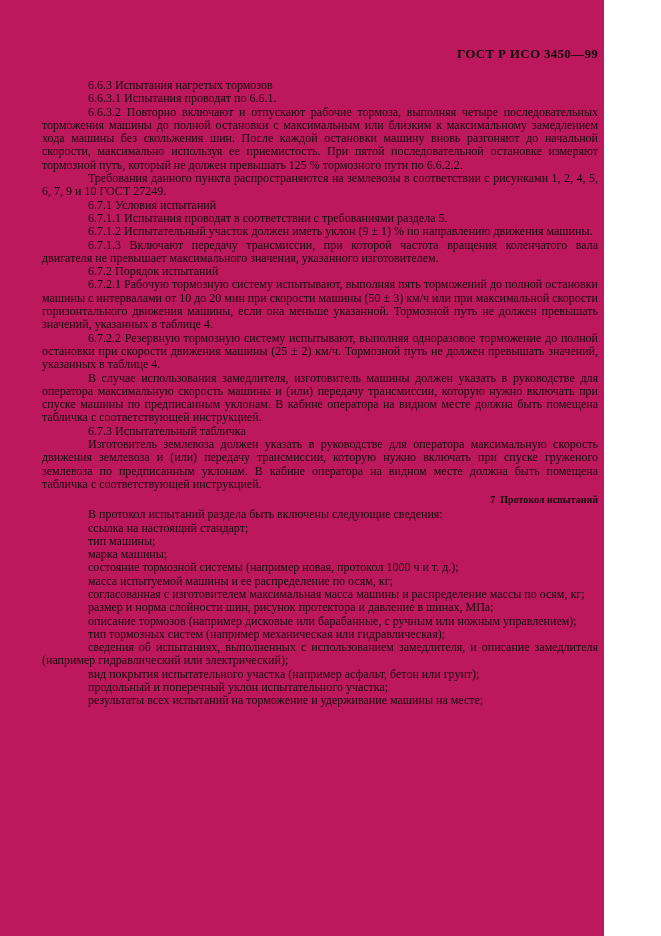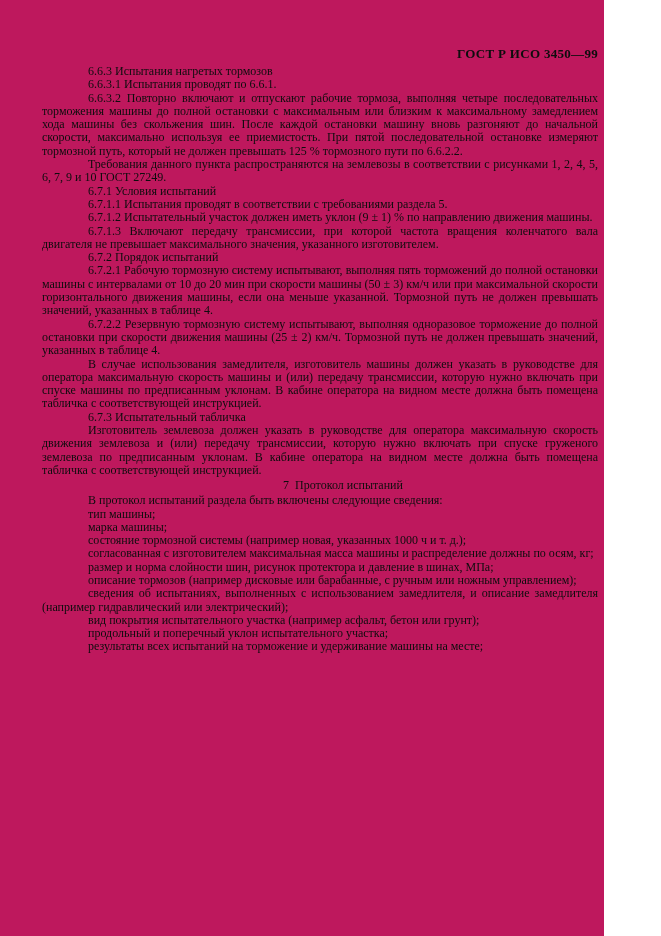--- a/index.html
+++ b/index.html
@@ -22,40 +22,40 @@
     left: 42px;
     width: 556px;
     text-align: right;
     font-weight: bold;
     font-size: 13px;
     letter-spacing: 0.3px;
     white-space: nowrap;
   }
   .doc-body {
     position: absolute;
-    top: 65px;
+    top: 79px;
     left: 42px;
     width: 556px;
     font-size: 12px;
     line-height: 13.3px;
     text-align: justify;
   }
   .doc-body p.block {
     margin: 0;
     text-indent: 46px;
   }
   .doc-body .p-bold {
     font-weight: bold;
   }
   .doc-body .h1 {
-    font-weight: normal;
-    font-size: 12px;
+    font-weight: bold;
+    font-size: 10px;
     line-height: 17px;
     text-indent: 44px;
-    text-align: center;
+    text-align: right;
     margin: 19px 0 17px 0;
     white-space: pre;
   }
   .page-footer {
     position: absolute;
     top: 825px;
     left: 42px;
     width: 580px;
     text-align: right;
     font-size: 12.5px;
@@ -79,26 +79,29 @@
       <p class="block p">6.7.1.2 Испытательный участок должен иметь уклон (9 ± 1) % по направлению движения машины.</p>
       <p class="block p">6.7.1.3 Включают передачу трансмиссии, при которой частота вращения коленчатого вала двигателя не превышает максимального значения, указанного изготовителем.</p>
       <p class="block p">6.7.2 Порядок испытаний</p>
       <p class="block p">6.7.2.1 Рабочую тормозную систему испытывают, выполняя пять торможений до полной остановки машины с интервалами от 10 до 20 мин при скорости машины (50 ± 3) км/ч или при максимальной скорости горизонтального движения машины, если она меньше указанной. Тормозной путь не должен превышать значений, указанных в таблице 4.</p>
       <p class="block p">6.7.2.2 Резервную тормозную систему испытывают, выполняя одноразовое торможение до полной остановки при скорости движения машины (25 ± 2) км/ч. Тормозной путь не должен превышать значений, указанных в таблице 4.</p>
       <p class="block p">В случае использования замедлителя, изготовитель машины должен указать в руководстве для оператора максимальную скорость машины и (или) передачу трансмиссии, которую нужно включать при спуске машины по предписанным уклонам. В кабине оператора на видном месте должна быть помещена табличка с соответствующей инструкцией.</p>
       <p class="block p">6.7.3 Испытательный табличка</p>
       <p class="block p">Изготовитель землевоза должен указать в руководстве для оператора максимальную скорость движения землевоза и (или) передачу трансмиссии, которую нужно включать при спуске груженого землевоза по предписанным уклонам. В кабине оператора на видном месте должна быть помещена табличка с соответствующей инструкцией.</p>
       <p class="block h1">7  Протокол испытаний</p>
       <p class="block p">В протокол испытаний раздела быть включены следующие сведения:</p>
+      <p class="block p">ссылка на настоящий стандарт;</p>
       <p class="block p">тип машины;</p>
       <p class="block p">марка машины;</p>
-      <p class="block p">состояние тормозной системы (например новая, указанных 1000 ч и т. д.);</p>
-      <p class="block p">согласованная с изготовителем максимальная масса машины и распределение должны по осям, кг;</p>
+      <p class="block p">состояние тормозной системы (например новая, протокол 1000 ч и т. д.);</p>
+      <p class="block p">масса испытуемой машины и ее распределение по осям, кг;</p>
+      <p class="block p">согласованная с изготовителем максимальная масса машины и распределение массы по осям, кг;</p>
       <p class="block p">размер и норма слойности шин, рисунок протектора и давление в шинах, МПа;</p>
       <p class="block p">описание тормозов (например дисковые или барабанные, с ручным или ножным управлением);</p>
+      <p class="block p">тип тормозных систем (например механическая или гидравлическая);</p>
       <p class="block p">сведения об испытаниях, выполненных с использованием замедлителя, и описание замедлителя (например гидравлический или электрический);</p>
       <p class="block p">вид покрытия испытательного участка (например асфальт, бетон или грунт);</p>
       <p class="block p">продольный и поперечный уклон испытательного участка;</p>
       <p class="block p">результаты всех испытаний на торможение и удерживание машины на месте;</p>
     </div>
 
   <div class="page-footer">
     <span>7</span>
   </div>
 </div>

